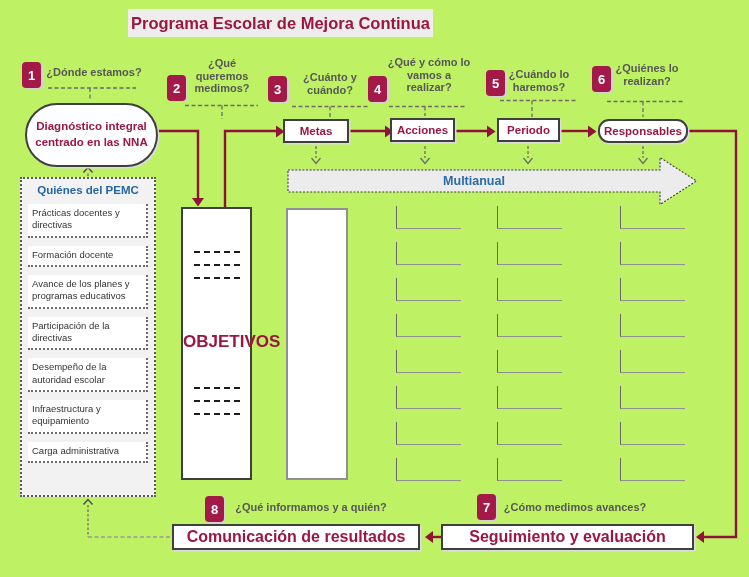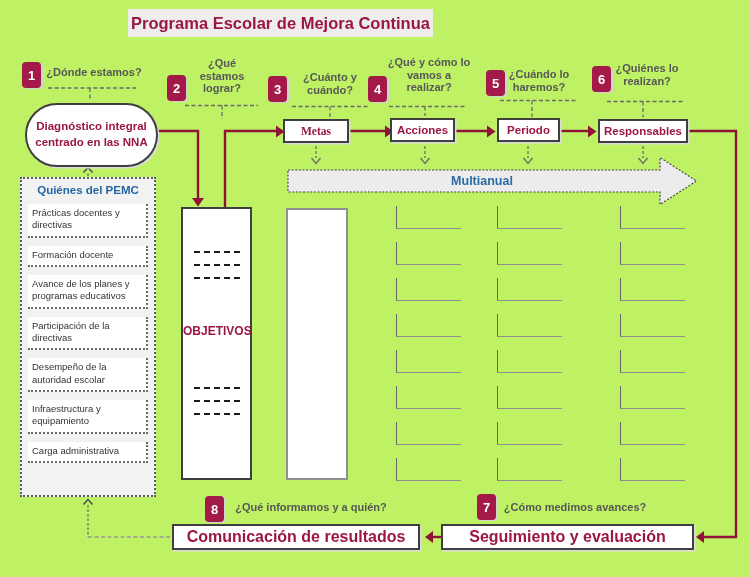--- a/index.html
+++ b/index.html
@@ -16,50 +16,50 @@
            width:19px; height:26px; border-radius:4px; box-shadow:2px 1px 0 #d2d2d2;
            display:flex; align-items:center; justify-content:center; }
   .q { color:#575757; font-weight:bold; font-size:11px; text-align:center; line-height:1.15; }
 
   .node { border:2px solid #3f3f3f; background:#fff; color:#9B1742; font-weight:bold;
           display:flex; align-items:center; justify-content:center;
           box-shadow:1.5px 1.5px 0 #dcdcdc; box-sizing:border-box; }
   .oval { left:25px; top:103px; width:133px; height:64px; border-radius:34px;
           border-width:2.5px; font-size:11.5px; text-align:center; line-height:1.35; padding:12px 5px; }
   .hdr  { height:24px; font-size:11.5px; }
-  .hdr-metas        { left:283px; top:119px; width:66px;font-family:Liberation Serif, serif; }
+  .hdr-metas        { left:283px; top:119px; width:66px; }
   .hdr-acciones     { left:390px; top:118px; width:65px; }
   .hdr-periodo      { left:497px; top:118px; width:63px; }
-  .hdr-responsables { left:598px; top:119px; width:90px; }
+  .hdr-responsables { left:598px; top:119px; width:90px;border-radius:11px; }
   .bottom { height:26px; font-size:16px; }
   .bottom-com { left:172px; top:524px; width:248px; }
   .bottom-seg { left:441px; top:524px; width:253px; }
 
   .ambitos { left:20px; top:177px; width:136px; height:320px; background:#f2f2f2;
              border:2px dotted #5a5a5a; box-sizing:border-box; padding:5px 6px;
              display:flex; flex-direction:column; gap:8px; }
   .ambitos-title { color:#2566A3; font-weight:bold; font-size:11.5px; text-align:center; }
   .ambito-item { background:#fff; border-right:2px dotted #6a6a6a; border-bottom:2px dotted #6a6a6a;
                  font-size:9.5px; color:#333; padding:3px 4px 4px; line-height:1.3; }
 
   .objetivos { left:181px; top:207px; width:71px; height:273px; border:2px solid #3f3f3f;
                background:#fff; box-sizing:border-box; }
   .obj-dash { position:absolute; left:11px; width:46px; border-top:2px dashed #1c1c1c; }
-  .obj-label { position:absolute; top:115px; left:0; width:100%; text-align:center;
-               color:#9B1742; font-weight:bold; font-size:12px; }
+  .obj-label { position:absolute; top:123px; left:0; width:100%; text-align:center;
+               color:#9B1742; font-weight:bold; font-size:17px; }
 
   .metas-col { left:286px; top:208px; width:62px; height:272px; border:2px solid #909090;
                background:#fff; box-sizing:border-box; }
 
   .cell { position:absolute; width:64px; height:22px;
           border-left:1.5px solid #686868; border-bottom:1.5px solid #8f8f8f; }
 
   .multianual-label { left:288px; top:170px; width:372px; height:22px; color:#2A6CA5;
                       font-weight:bold; font-size:12.5px;
-                      display:flex; align-items:center; justify-content:center;padding-left:8px; }
+                      display:flex; align-items:center; justify-content:center; }
 </style>
 </head>
 <body>
 
 <div id="canvas">
 
   <svg id="connectors" viewBox="0 0 749 577" xmlns="http://www.w3.org/2000/svg">
 
     <polygon points="288,170 660,170 660,157.5 696.5,181 660,204.5 660,192 288,192" fill="#ececec" stroke="#3f3f3f" stroke-width="1.1" stroke-dasharray="2 1.6"></polygon>
 
@@ -118,21 +118,21 @@
       <path d="M88,537 H171" stroke="#9a9a9a" stroke-width="1.4" stroke-dasharray="4 2.5"></path>
     </g>
   </svg>
 
   <div class="abs title-strip">Programa Escolar de Mejora Continua</div>
 
   <div class="abs badge" style="left:22px;top:62px">1</div>
   <div class="abs q" style="left:44px;top:66px;width:100px">¿Dónde estamos?</div>
 
   <div class="abs badge" style="left:167px;top:75px">2</div>
-  <div class="abs q" style="left:186px;top:57px;width:72px">¿Qué estamos lograr?</div>
+  <div class="abs q" style="left:186px;top:57px;width:72px">¿Qué queremos medimos?</div>
 
   <div class="abs badge" style="left:268px;top:76px">3</div>
   <div class="abs q" style="left:291px;top:71px;width:78px">¿Cuánto y cuándo?</div>
 
   <div class="abs badge" style="left:368px;top:76px">4</div>
   <div class="abs q" style="left:386px;top:56px;width:86px">¿Qué y cómo lo vamos a realizar?</div>
 
   <div class="abs badge" style="left:486px;top:70px">5</div>
   <div class="abs q" style="left:499px;top:68px;width:80px">¿Cuándo lo haremos?</div>
 

